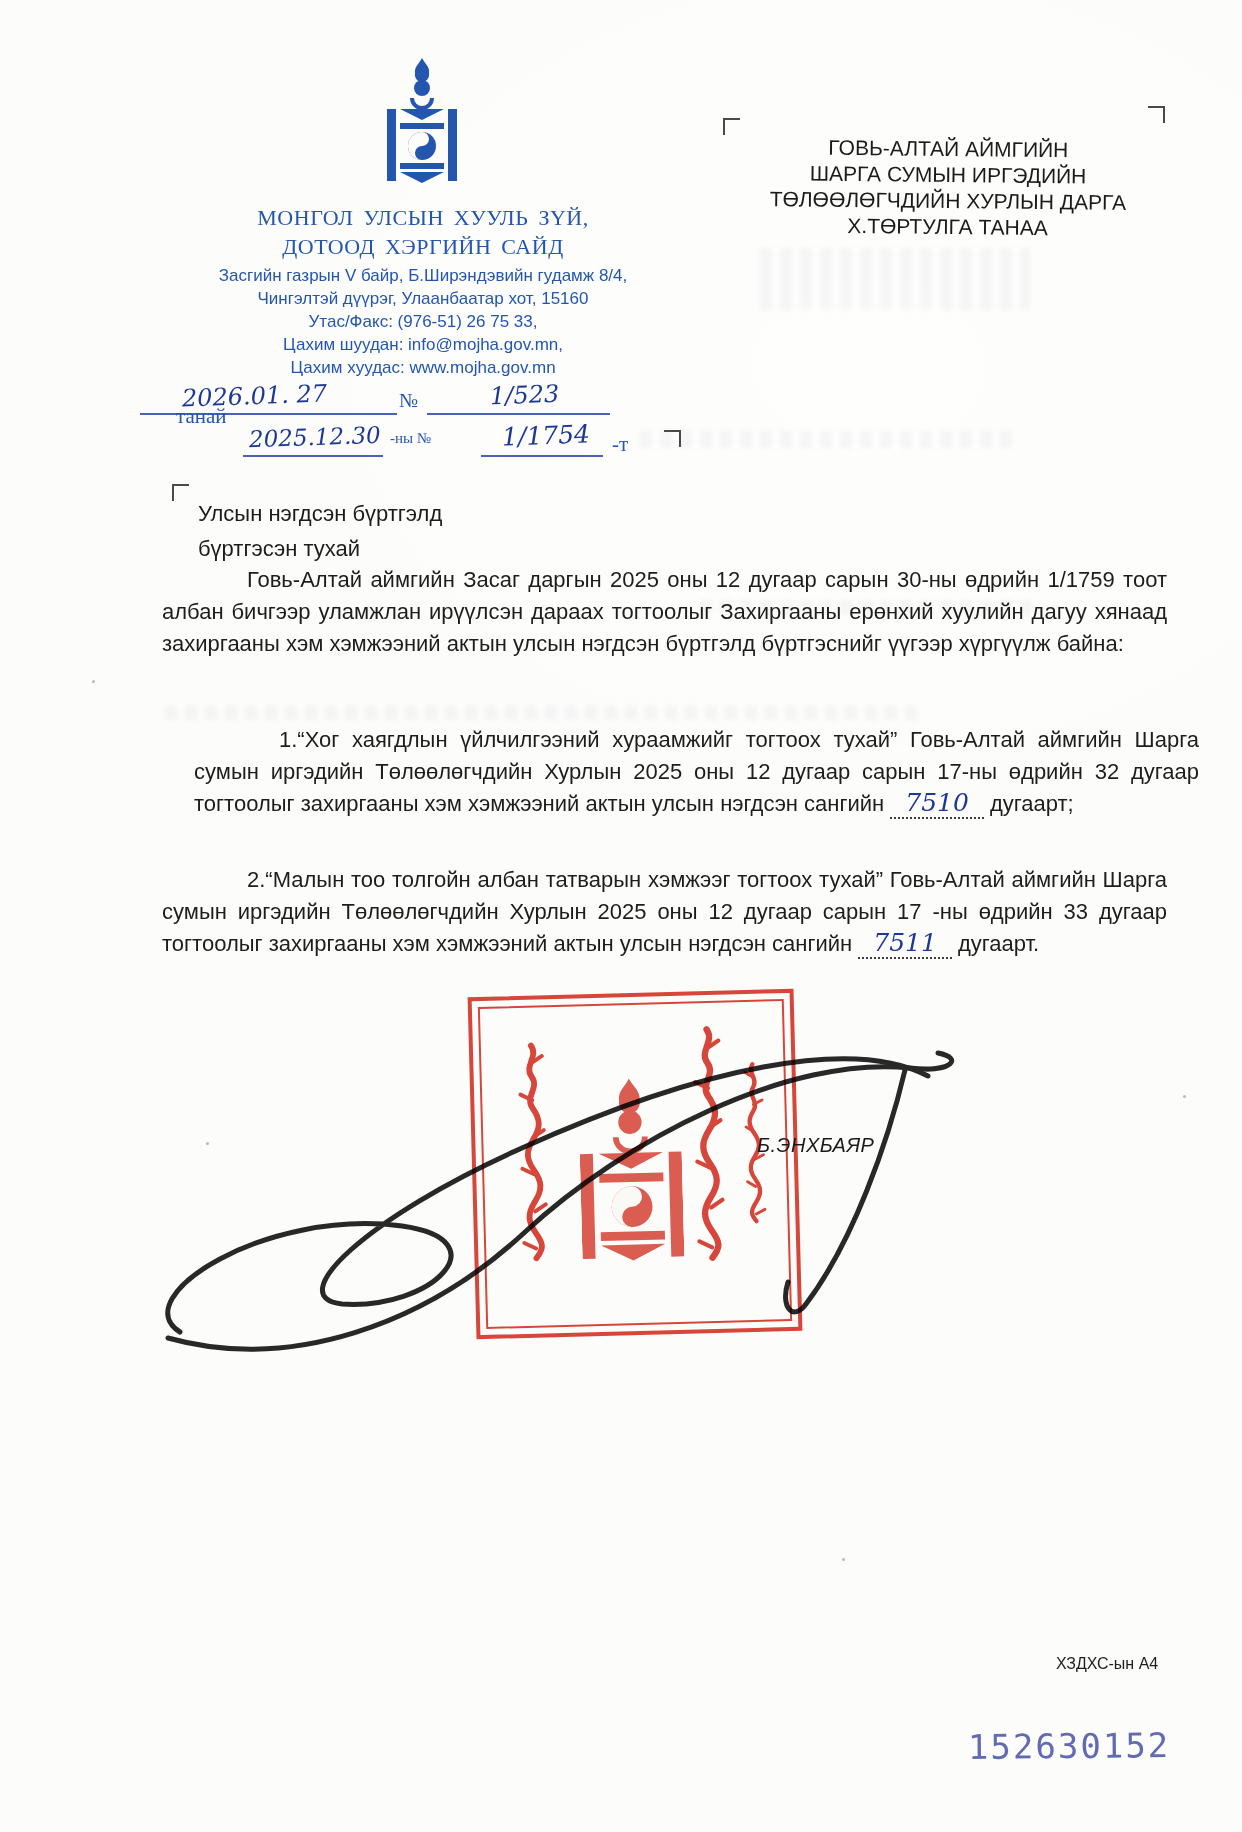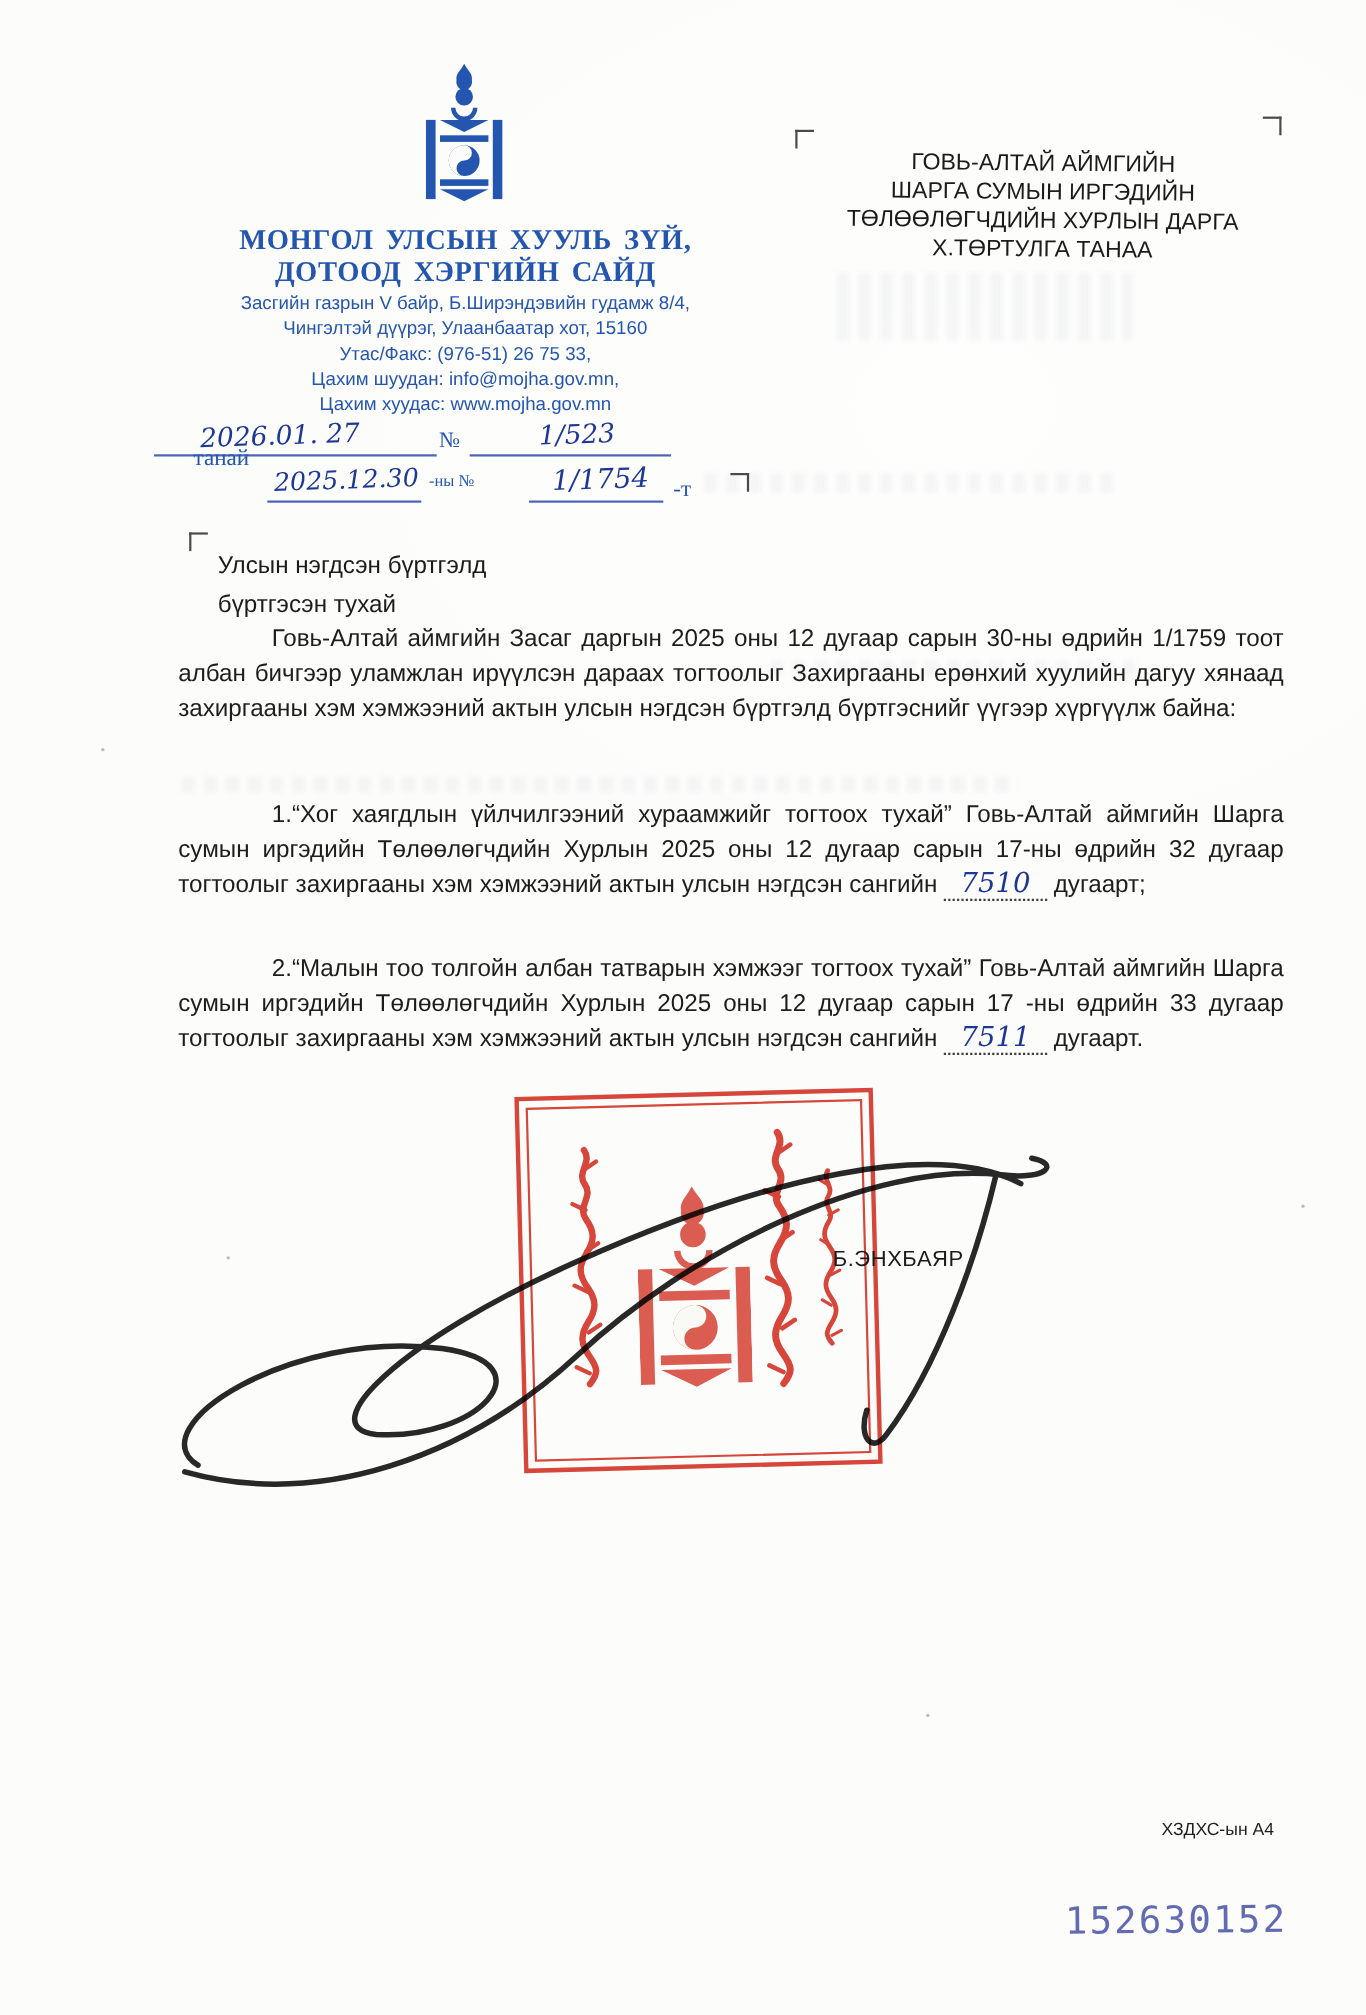--- a/index.html
+++ b/index.html
@@ -13,22 +13,22 @@
     background:
       radial-gradient(1200px 900px at 70% 20%, rgba(255,255,255,.6), transparent 60%),
       var(--paper,#fcfcfa);
   }
   .abs{position:absolute;}
 
   
   .emblem{left:387px;top:56px;color:var(--accent-blue,#2456b0);}
   .org{
     left:140px;top:203px;width:566px;text-align:center;
-    font-family:"Liberation Serif",serif;font-weight:bold;
-    font-size:26px;line-height:29px;letter-spacing:.5px;word-spacing:4px;
+    font-family:"Liberation Serif",serif;font-weight:normal;
+    font-size:22px;line-height:29px;letter-spacing:.5px;word-spacing:4px;
     color:var(--accent-blue,#2456b0);
   }
   .address{
     left:140px;top:264px;width:566px;text-align:center;
     font-size:17px;line-height:23px;color:var(--accent-blue,#2456b0);
   }
 
   
   .uline{border-bottom:2px solid var(--underline-blue,#4a63b8);height:2px;}
   .hw{
@@ -78,21 +78,21 @@
     transform:rotate(-1.5deg);
     border:4px solid var(--stamp-red,#d6392c);
     mix-blend-mode:multiply;opacity:.93;
   }
   .stamp-inner{
     position:absolute;inset:6px;border:2px solid var(--stamp-red,#d6392c);
   }
   .stamp .col, .stamp-soyombo{color:var(--stamp-red,#d6392c);}
   .sig-svg{left:140px;top:1020px;mix-blend-mode:multiply;}
   .signer{
-    left:757px;top:1134px;font-size:20px;letter-spacing:.5px;color:#1b1b1b;white-space:nowrap;
+    left:757px;top:1134px;font-size:20px;letter-spacing:.5px;color:#1b1b1b;white-space:nowrap;font-style:italic;
   }
 
   
   .paper-code{left:1056px;top:1655px;font-size:16px;color:#1e1e1e;white-space:nowrap;}
   .doc-number{
     left:968px;top:1726px;
     font-family:"DejaVu Sans Mono",monospace;font-size:34px;letter-spacing:2px;
     color:var(--doc-number-blue,#4d58a8);opacity:.88;
     transform:rotate(-.5deg);white-space:nowrap;
   }
@@ -180,21 +180,21 @@
 
   <div class="corner tl" style="left:172px;top:484px;"></div>
   <div class="corner tr" style="left:664px;top:430px;"></div>
   <div class="abs subject">
     <div>Улсын нэгдсэн бүртгэлд</div>
     <div>бүртгэсэн тухай</div>
   </div>
 
   <p class="body-par" style="top:564px;">Говь-Алтай аймгийн Засаг даргын 2025 оны 12 дугаар сарын 30-ны өдрийн 1/1759 тоот албан бичгээр уламжлан ирүүлсэн дараах тогтоолыг Захиргааны ерөнхий хуулийн дагуу хянаад захиргааны хэм хэмжээний актын улсын нэгдсэн бүртгэлд бүртгэснийг үүгээр хүргүүлж байна:</p>
 
-  <p class="body-par" style="top:724px;"><span>1.“Хог хаягдлын үйлчилгээний хураамжийг тогтоох тухай” Говь-Алтай аймгийн Шарга сумын иргэдийн Төлөөлөгчдийн Хурлын 2025 оны 12 дугаар сарын 17-ны өдрийн 32 дугаар тогтоолыг захиргааны хэм хэмжээний актын улсын нэгдсэн сангийн</span><span class="hw-wrap"><span class="hw-inline">7510</span></span><span>дугаарт;</span></p>
+  <p class="body-par" style="top:724px;margin-left:32px;"><span>1.“Хог хаягдлын үйлчилгээний хураамжийг тогтоох тухай” Говь-Алтай аймгийн Шарга сумын иргэдийн Төлөөлөгчдийн Хурлын 2025 оны 12 дугаар сарын 17-ны өдрийн 32 дугаар тогтоолыг захиргааны хэм хэмжээний актын улсын нэгдсэн сангийн</span><span class="hw-wrap"><span class="hw-inline">7510</span></span><span>дугаарт;</span></p>
 
   <p class="body-par" style="top:864px;"><span>2.“Малын тоо толгойн албан татварын хэмжээг тогтоох тухай” Говь-Алтай аймгийн Шарга сумын иргэдийн Төлөөлөгчдийн Хурлын 2025 оны 12 дугаар сарын 17 -ны өдрийн 33 дугаар тогтоолыг захиргааны хэм хэмжээний актын улсын нэгдсэн сангийн</span><span class="hw-wrap"><span class="hw-inline">7511</span></span><span>дугаарт.</span></p>
 
   <div class="abs stamp">
     <div class="stamp-inner"></div>
     <svg class="abs col" style="left:38px;top:40px;" width="40" height="244" viewBox="0 0 36 250">
         <use href="#script-col"></use>
       </svg>
     <svg class="abs col" style="left:215px;top:28px;" width="38" height="262" viewBox="0 0 36 250">
         <use href="#script-col"></use>

